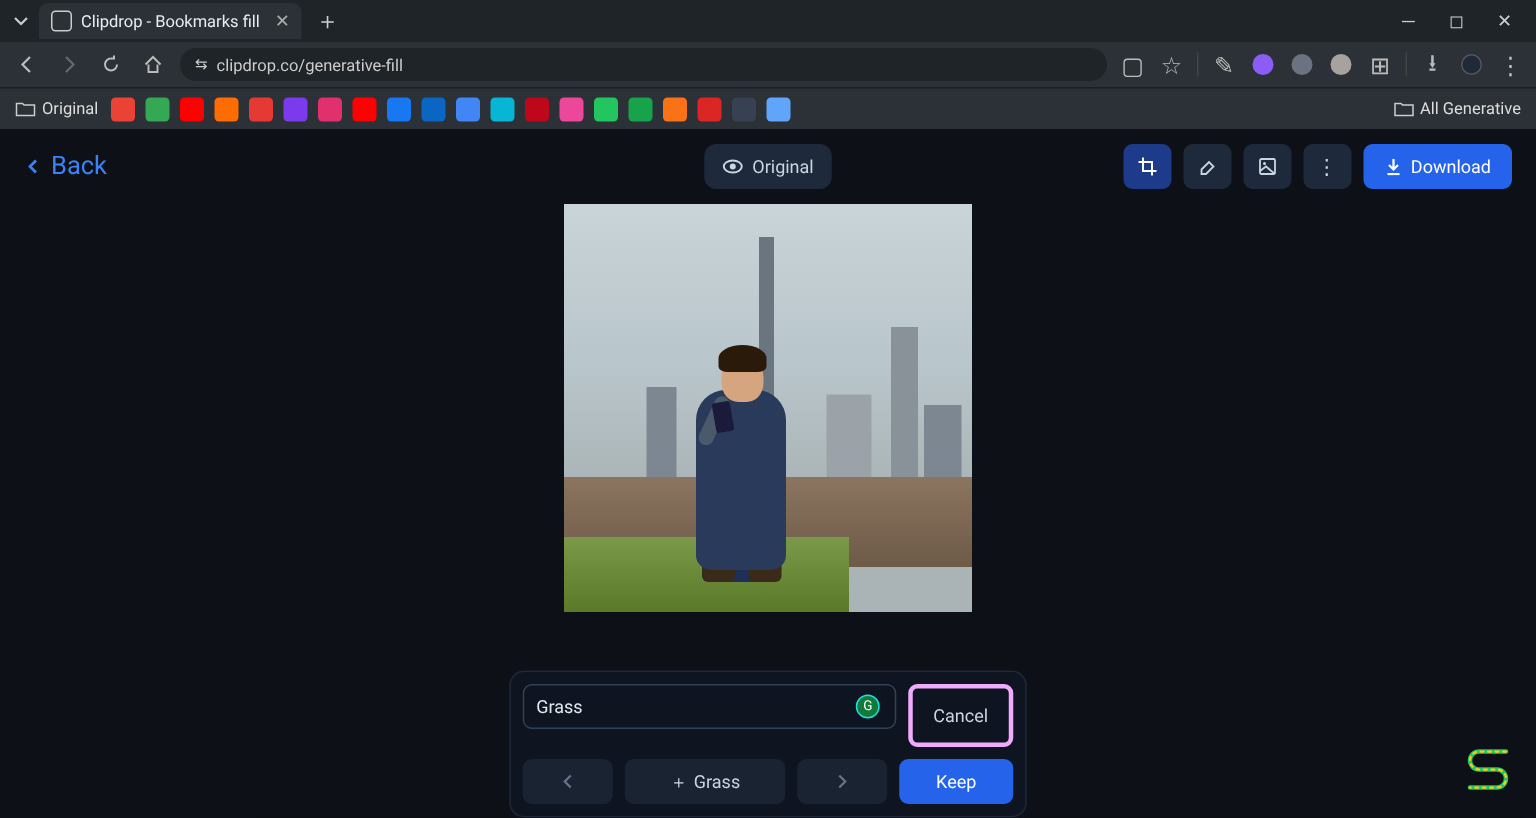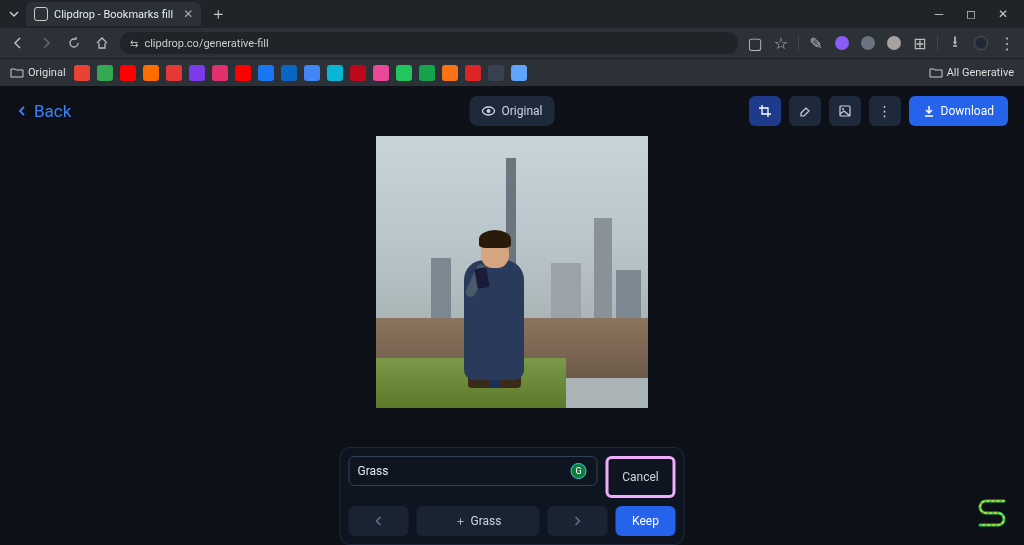--- a/index.html
+++ b/index.html
@@ -65,21 +65,21 @@
 
 .bottompanel { position:absolute; left:50%; bottom:0px; transform:translateX(-50%); width:345px; background:#0f1520; border:1px solid #1e293b; border-radius:10px; padding:8px; display:flex; flex-direction:column; gap:8px; }
 .promptrow { display:flex; gap:8px; }
 .promptbox { flex:1; height:30px; border:1px solid #334155; border-radius:6px; display:flex; align-items:center; padding:0 10px 0 8px; background:#0f1520; }
 .promptbox input { flex:1; background:transparent; border:none; outline:none; color:#e2e8f0; font-size:12px; }
 .promptbox .badge { width:16px; height:16px; border-radius:50%; background:#117a3a; border:1px solid #2dd; display:flex; align-items:center; justify-content:center; font-size:9px; color:#fff; }
 .cancelbtn { width:70px; height:42px; border:3px solid #f0abfc; border-radius:6px; display:flex; align-items:center; justify-content:center; font-size:12px; color:#cbd5e1; }
 .actionrow { display:flex; gap:8px; }
 .arrowbtn { width:60px; height:30px; background:#1a2332; border-radius:6px; display:flex; align-items:center; justify-content:center; color:#64748b; }
 .morebtn { flex:1; height:30px; background:#1a2332; border-radius:6px; display:flex; align-items:center; justify-content:center; gap:4px; font-size:12px; color:#cbd5e1; }
-.keepbtn { width:60px; height:30px; background:#2563eb; border-radius:6px; display:flex; align-items:center; justify-content:center; font-size:12px; color:#fff; }
+.keepbtn { width:76px; height:30px; background:#2563eb; border-radius:6px; display:flex; align-items:center; justify-content:center; font-size:12px; color:#fff; }
 
 .brandlogo { position:absolute; right:14px; bottom:14px; width:36px; height:36px; }
 
 svg { display:block; }
 </style>
 </head>
 <body>
 
 <div class="titlebar">
   <div class="dropdown-chev">

